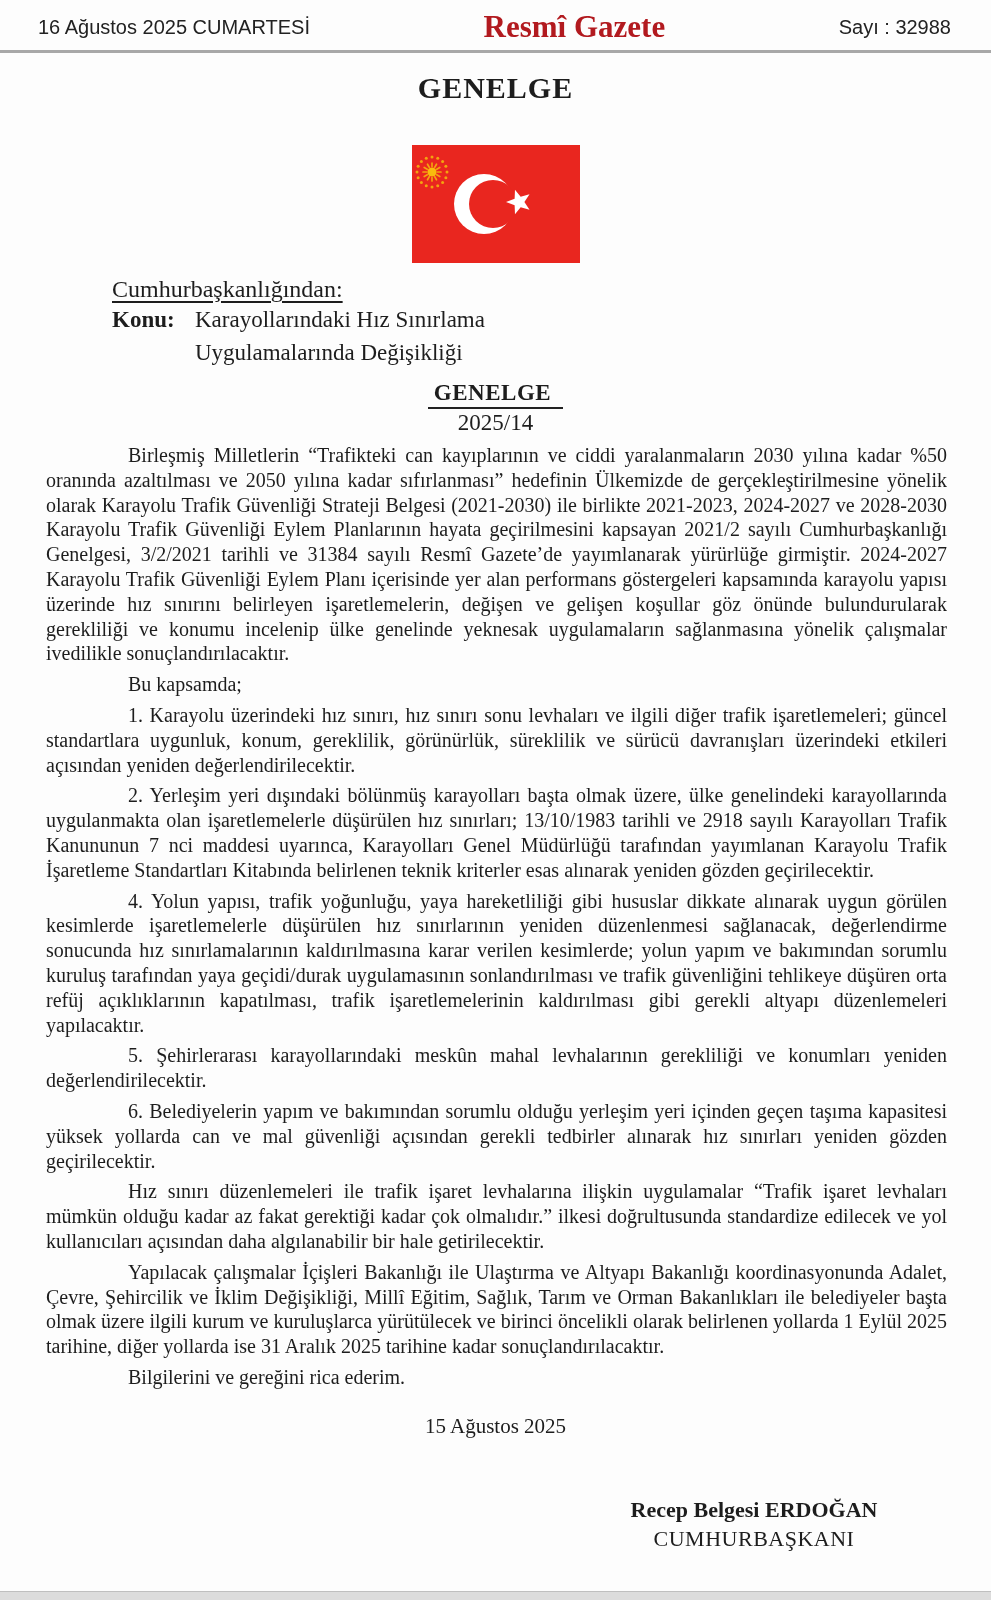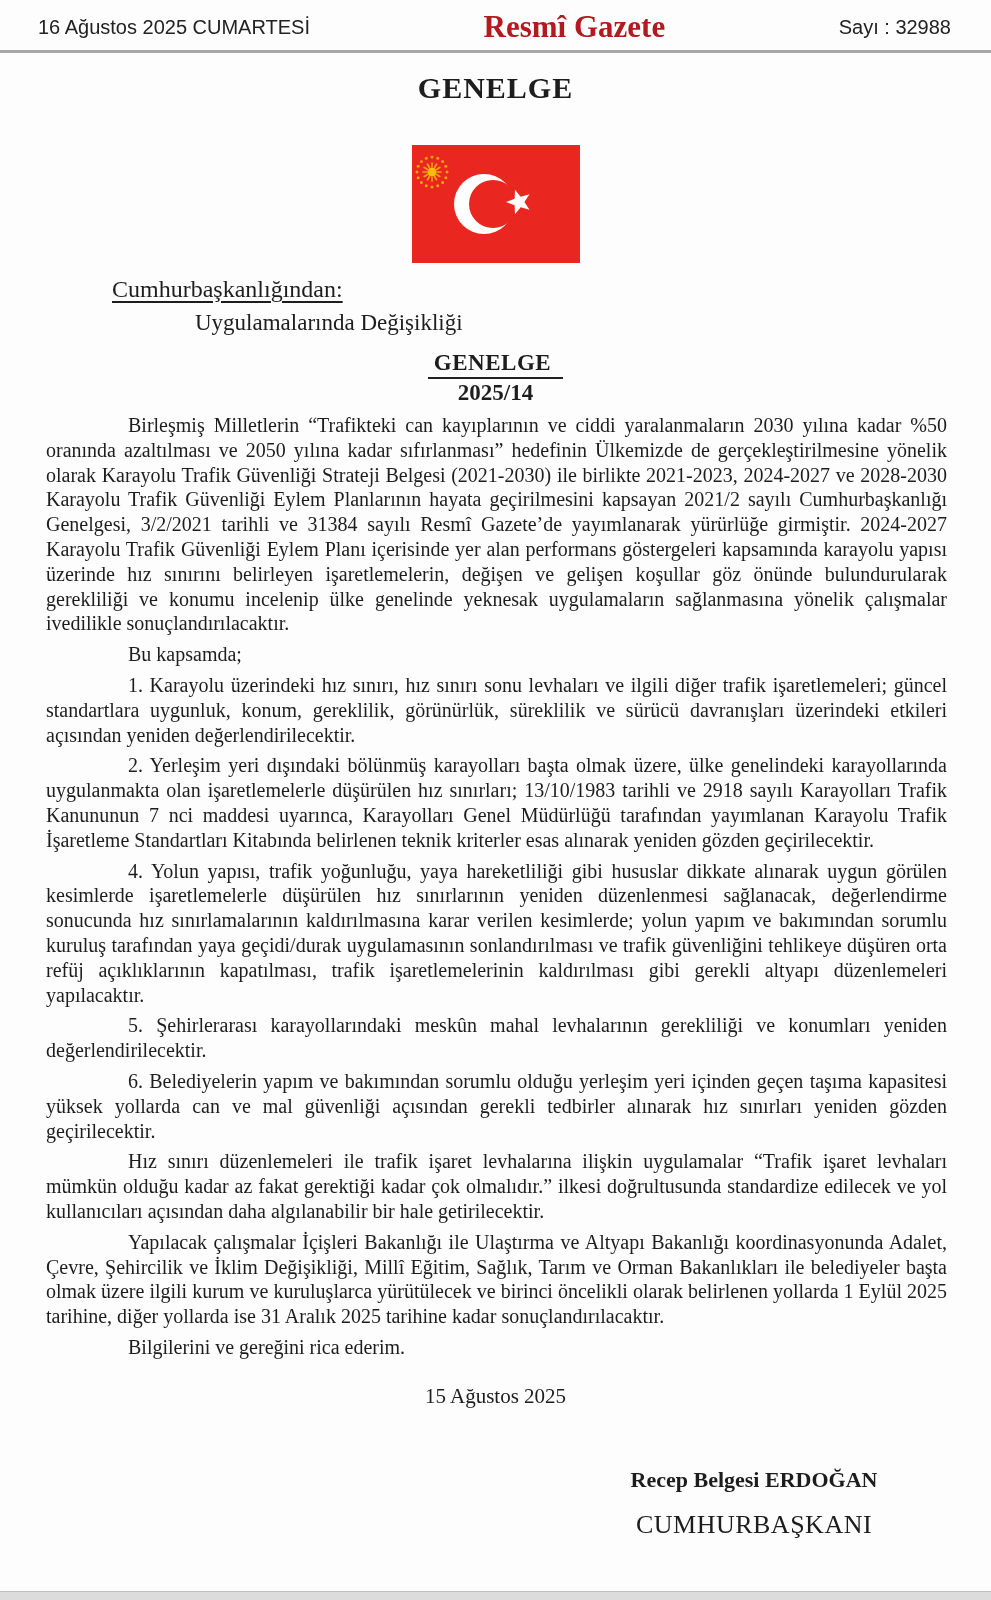--- a/index.html
+++ b/index.html
@@ -47,34 +47,34 @@
   .konu-label{font-weight:bold;min-width:83px;}
   .konu-line2{margin:7px 0 0 195px;font-size:23px;}
   
   .circ-head{text-align:center;margin-top:14px;}
   .circ-title{
     display:inline-block;
     font-size:23px;font-weight:bold;letter-spacing:.5px;
     border-bottom:2px solid #222;
     padding:0 12px 1px 6px;
   }
-  .circ-no{text-align:center;font-size:23px;font-weight:bold;margin-top:1px;}
+  .circ-no{text-align:center;font-size:23px;font-weight:normal;margin-top:1px;}
   
   .body-text{
     margin:7px 38px 0 40px;
     font-size:20px;line-height:1.24;
     text-align:justify;
   }
   .body-text p{margin:6px;text-indent:82px;}
   .body-text p.closing{text-align:left;}
   
   .sign-date{text-align:center;font-size:21px;margin-top:24px;}
   .sig-block{width:360px;margin:58px 0 0 574px;text-align:center;}
   .sig-name{font-size:22px;font-weight:bold;}
-  .sig-title{font-size:26px;margin-top:17px;letter-spacing:.5px;}
+  .sig-title{font-size:22px;margin-top:3px;letter-spacing:.5px;}
   
   .bottom-bar{
     position:absolute;left:0;right:0;bottom:0;height:8px;
     background:#dcdcdc;border-top:1px solid #bfbfbf;
   }
 </style>
 </head>
 <body>
 
 <div class="page">
@@ -131,20 +131,24 @@
         <circle cx="72" cy="59" r="30" fill="#ffffff"></circle>
         <circle cx="81" cy="59" r="24" fill="#e9261f"></circle>
       </g>
 
       <polygon fill="#ffffff" points="94,57 102.63,53.83 102.98,44.64 108.67,51.86 117.52,49.36 112.4,57 117.52,64.64 108.67,62.14 102.98,69.36 102.63,60.17">
       </polygon>
     </svg>
   </div>
 
   <div class="issuer">Cumhurbaşkanlığından:</div>
+  <div class="konu-row">
+    <span class="konu-label">Konu:</span>
+    <span class="konu-value">Karayollarındaki Hız Sınırlama</span>
+  </div>
   <div class="konu-line2">Uygulamalarında Değişikliği</div>
 
   <div class="circ-head">
     <span class="circ-title">GENELGE</span>
   </div>
   <div class="circ-no">2025/14</div>
 
   <div class="body-text">
     <p>Birleşmiş Milletlerin “Trafikteki can kayıplarının ve ciddi yaralanmaların 2030 yılına kadar %50 oranında azaltılması ve 2050 yılına kadar sıfırlanması” hedefinin Ülkemizde de gerçekleştirilmesine yönelik olarak Karayolu Trafik Güvenliği Strateji Belgesi (2021-2030) ile birlikte 2021-2023, 2024-2027 ve 2028-2030 Karayolu Trafik Güvenliği Eylem Planlarının hayata geçirilmesini kapsayan 2021/2 sayılı Cumhurbaşkanlığı Genelgesi, 3/2/2021 tarihli ve 31384 sayılı Resmî Gazete’de yayımlanarak yürürlüğe girmiştir. 2024-2027 Karayolu Trafik Güvenliği Eylem Planı içerisinde yer alan performans göstergeleri kapsamında karayolu yapısı üzerinde hız sınırını belirleyen işaretlemelerin, değişen ve gelişen koşullar göz önünde bulundurularak gerekliliği ve konumu incelenip ülke genelinde yeknesak uygulamaların sağlanmasına yönelik çalışmalar ivedilikle sonuçlandırılacaktır.</p>
     <p>Bu kapsamda;</p>

